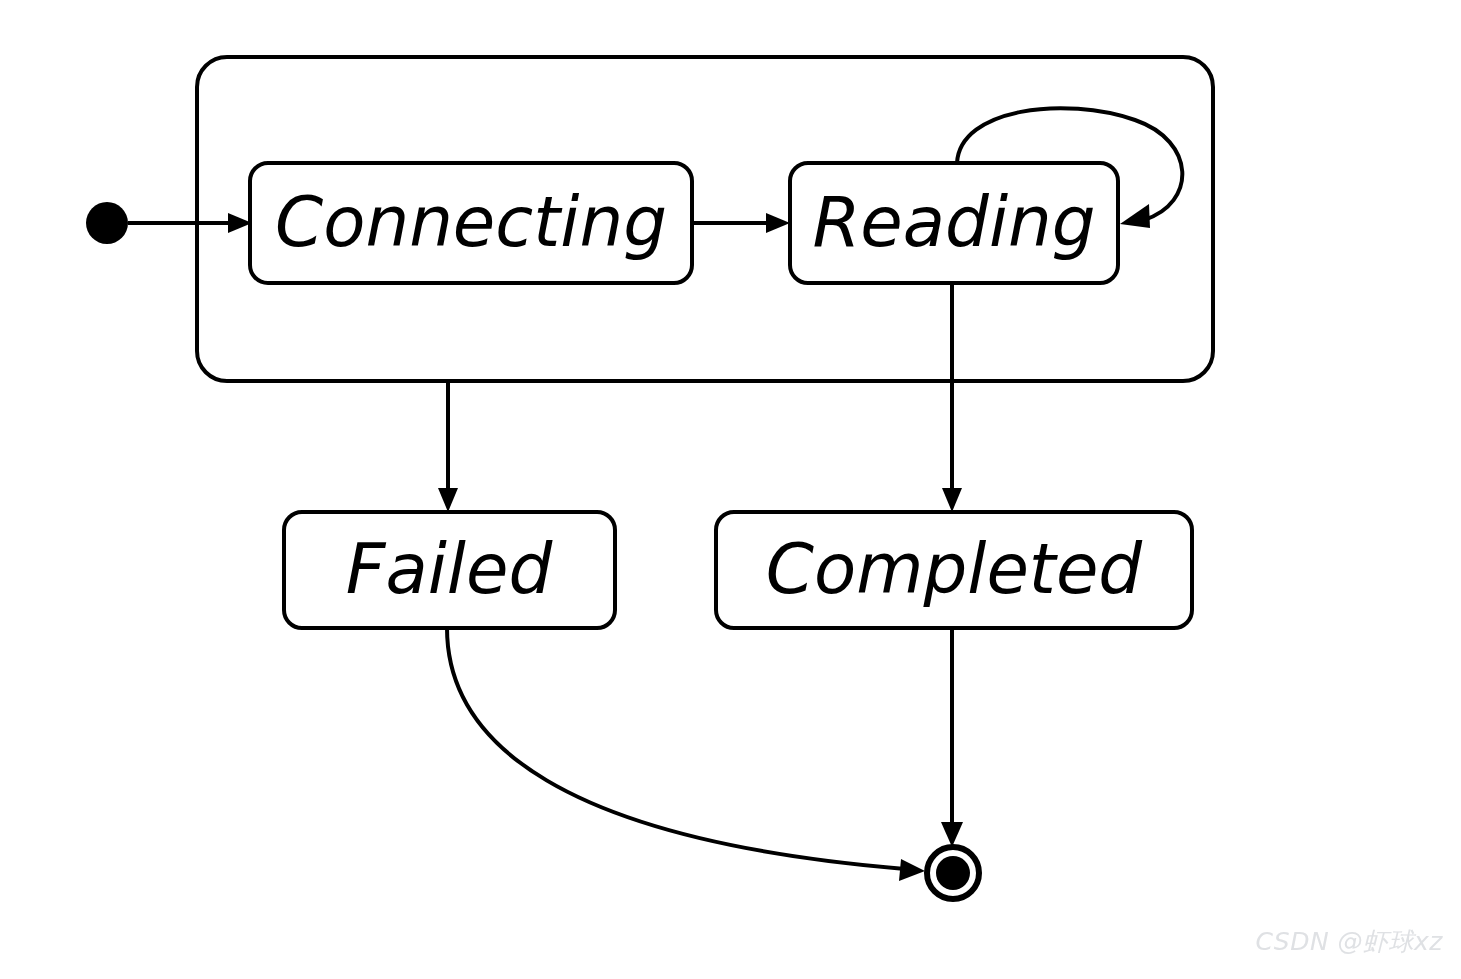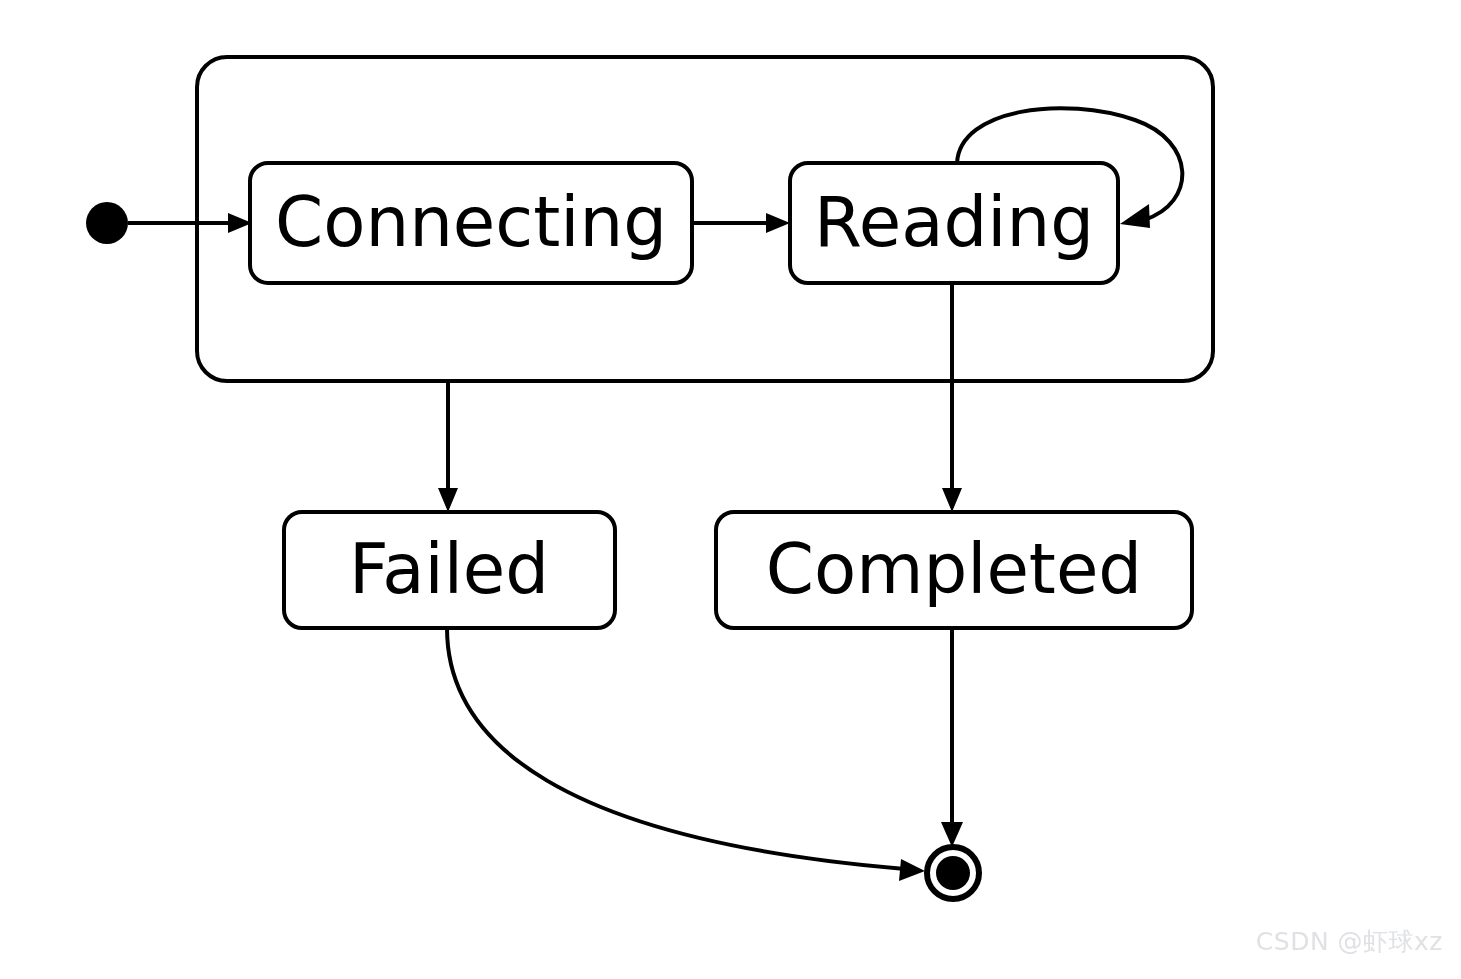--- a/index.html
+++ b/index.html
@@ -12,20 +12,21 @@
     width: 1461px;
     height: 979px;
     font-family: "DejaVu Sans", sans-serif;
     overflow: hidden;
   }
   #diagram-root {
     position: relative;
     width: 1461px;
     height: 970px;
     background: #ffffff;
+    font-style: italic;
   }
   svg.diagram {
     display: block;
     width: 1461px;
     height: 979px;
   }
   .state-box {
     fill: #ffffff;
     stroke: #000000;
     stroke-width: 4;

